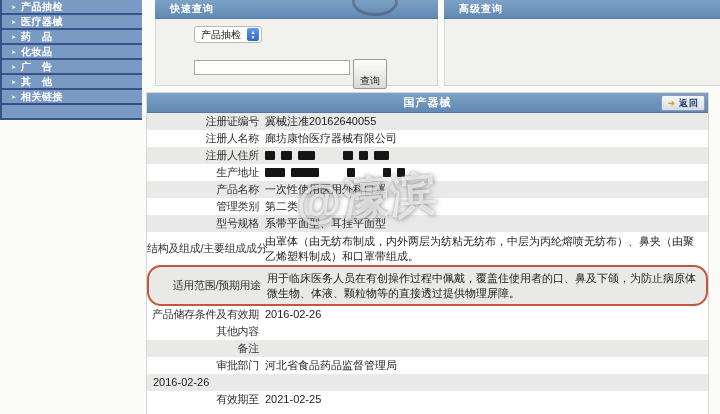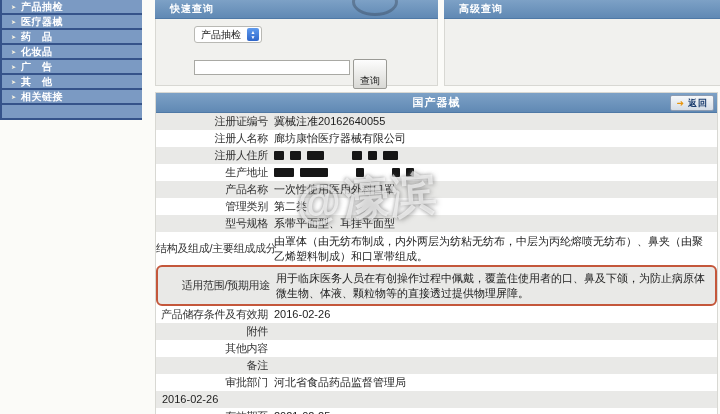--- a/index.html
+++ b/index.html
@@ -48,21 +48,21 @@
     position:absolute;left:38px;top:60px;width:148px;height:13px;
     border:1px solid #a9a9a4;background:#fff;font-size:10px;padding:0 3px;
   }
   .btn-q{
     position:absolute;left:197px;top:59px;height:16px;padding:14px 6px;
     background:linear-gradient(#fdfdfd,#d9d9d5);border:1px solid #9a9a95;border-radius:2px;
     font-size:10px;color:#222;cursor:pointer;
   }
   
   .dev{
-    position:absolute;left:155px;top:92px;width:563px;height:322px;
+    position:absolute;left:146px;top:92px;width:563px;height:322px;
     background:#fff;border:1px solid #d8d8d3;box-sizing:border-box;border-bottom:none;
   }
   .dev-hd{
     position:relative;height:19px;
     background:linear-gradient(#7da1c6,#6089b4);
     border-bottom:1px solid #4f79a6;
     color:#fff;font-size:11px;font-weight:bold;text-align:center;line-height:19px;letter-spacing:1px;
   }
   .btn-back{
     position:absolute;right:3px;top:2px;height:14px;padding:0 5px;
@@ -72,21 +72,21 @@
   .btn-back .bk-arrow{color:#e8960f;font-size:9px;margin-right:3px;line-height:1;}
   .btn-back .bk-txt{color:#1a3c6e;font-size:9px;font-weight:bold;line-height:1;}
   .trows{position:relative;}
   .trow{
     display:flex;align-items:center;height:17px;font-size:11px;box-sizing:border-box;
   }
   .trow.gray{background:#e9e9e7;}
   .trow.white{background:#ffffff;}
   .trow.tall{height:33px;}
   .trow.hl{
-    height:41px;border:2px solid #c4573b;border-radius:6px;background:#e9e9e7;
+    height:41px;border:2px solid #c4573b;border-radius:14px;background:#e9e9e7;
   }
   .tlab{
     width:112px;min-width:112px;text-align:right;color:#333;
     white-space:nowrap;letter-spacing:-.3px;
   }
   .tval{margin-left:6px;color:#1d1d1d;line-height:1.35;padding-right:10px;}
   .tval.red{display:flex;align-items:center;}
   .rgroup{display:inline-flex;align-items:center;margin-right:22px;}
   .rblock{display:inline-block;height:9px;background:#161616;border-radius:1px;margin-right:6px;}
   
@@ -219,24 +219,20 @@
         <span class="tval">由罩体（由无纺布制成，内外两层为纺粘无纺布，中层为丙纶熔喷无纺布）、鼻夹（由聚乙烯塑料制成）和口罩带组成。</span>
       </div>
       <div class="trow gray hl">
         <span class="tlab">适用范围/预期用途</span>
         <span class="tval">用于临床医务人员在有创操作过程中佩戴，覆盖住使用者的口、鼻及下颌，为防止病原体微生物、体液、颗粒物等的直接透过提供物理屏障。</span>
       </div>
       <div class="trow white">
         <span class="tlab">产品储存条件及有效期</span>
         <span class="tval">2016-02-26</span>
       </div>
-      <div class="trow gray">
-        <span class="tlab">附件</span>
-        <span class="tval"></span>
-      </div>
       <div class="trow white">
         <span class="tlab">其他内容</span>
         <span class="tval"></span>
       </div>
       <div class="trow gray">
         <span class="tlab">备注</span>
         <span class="tval"></span>
       </div>
       <div class="trow white">
         <span class="tlab">审批部门</span>

